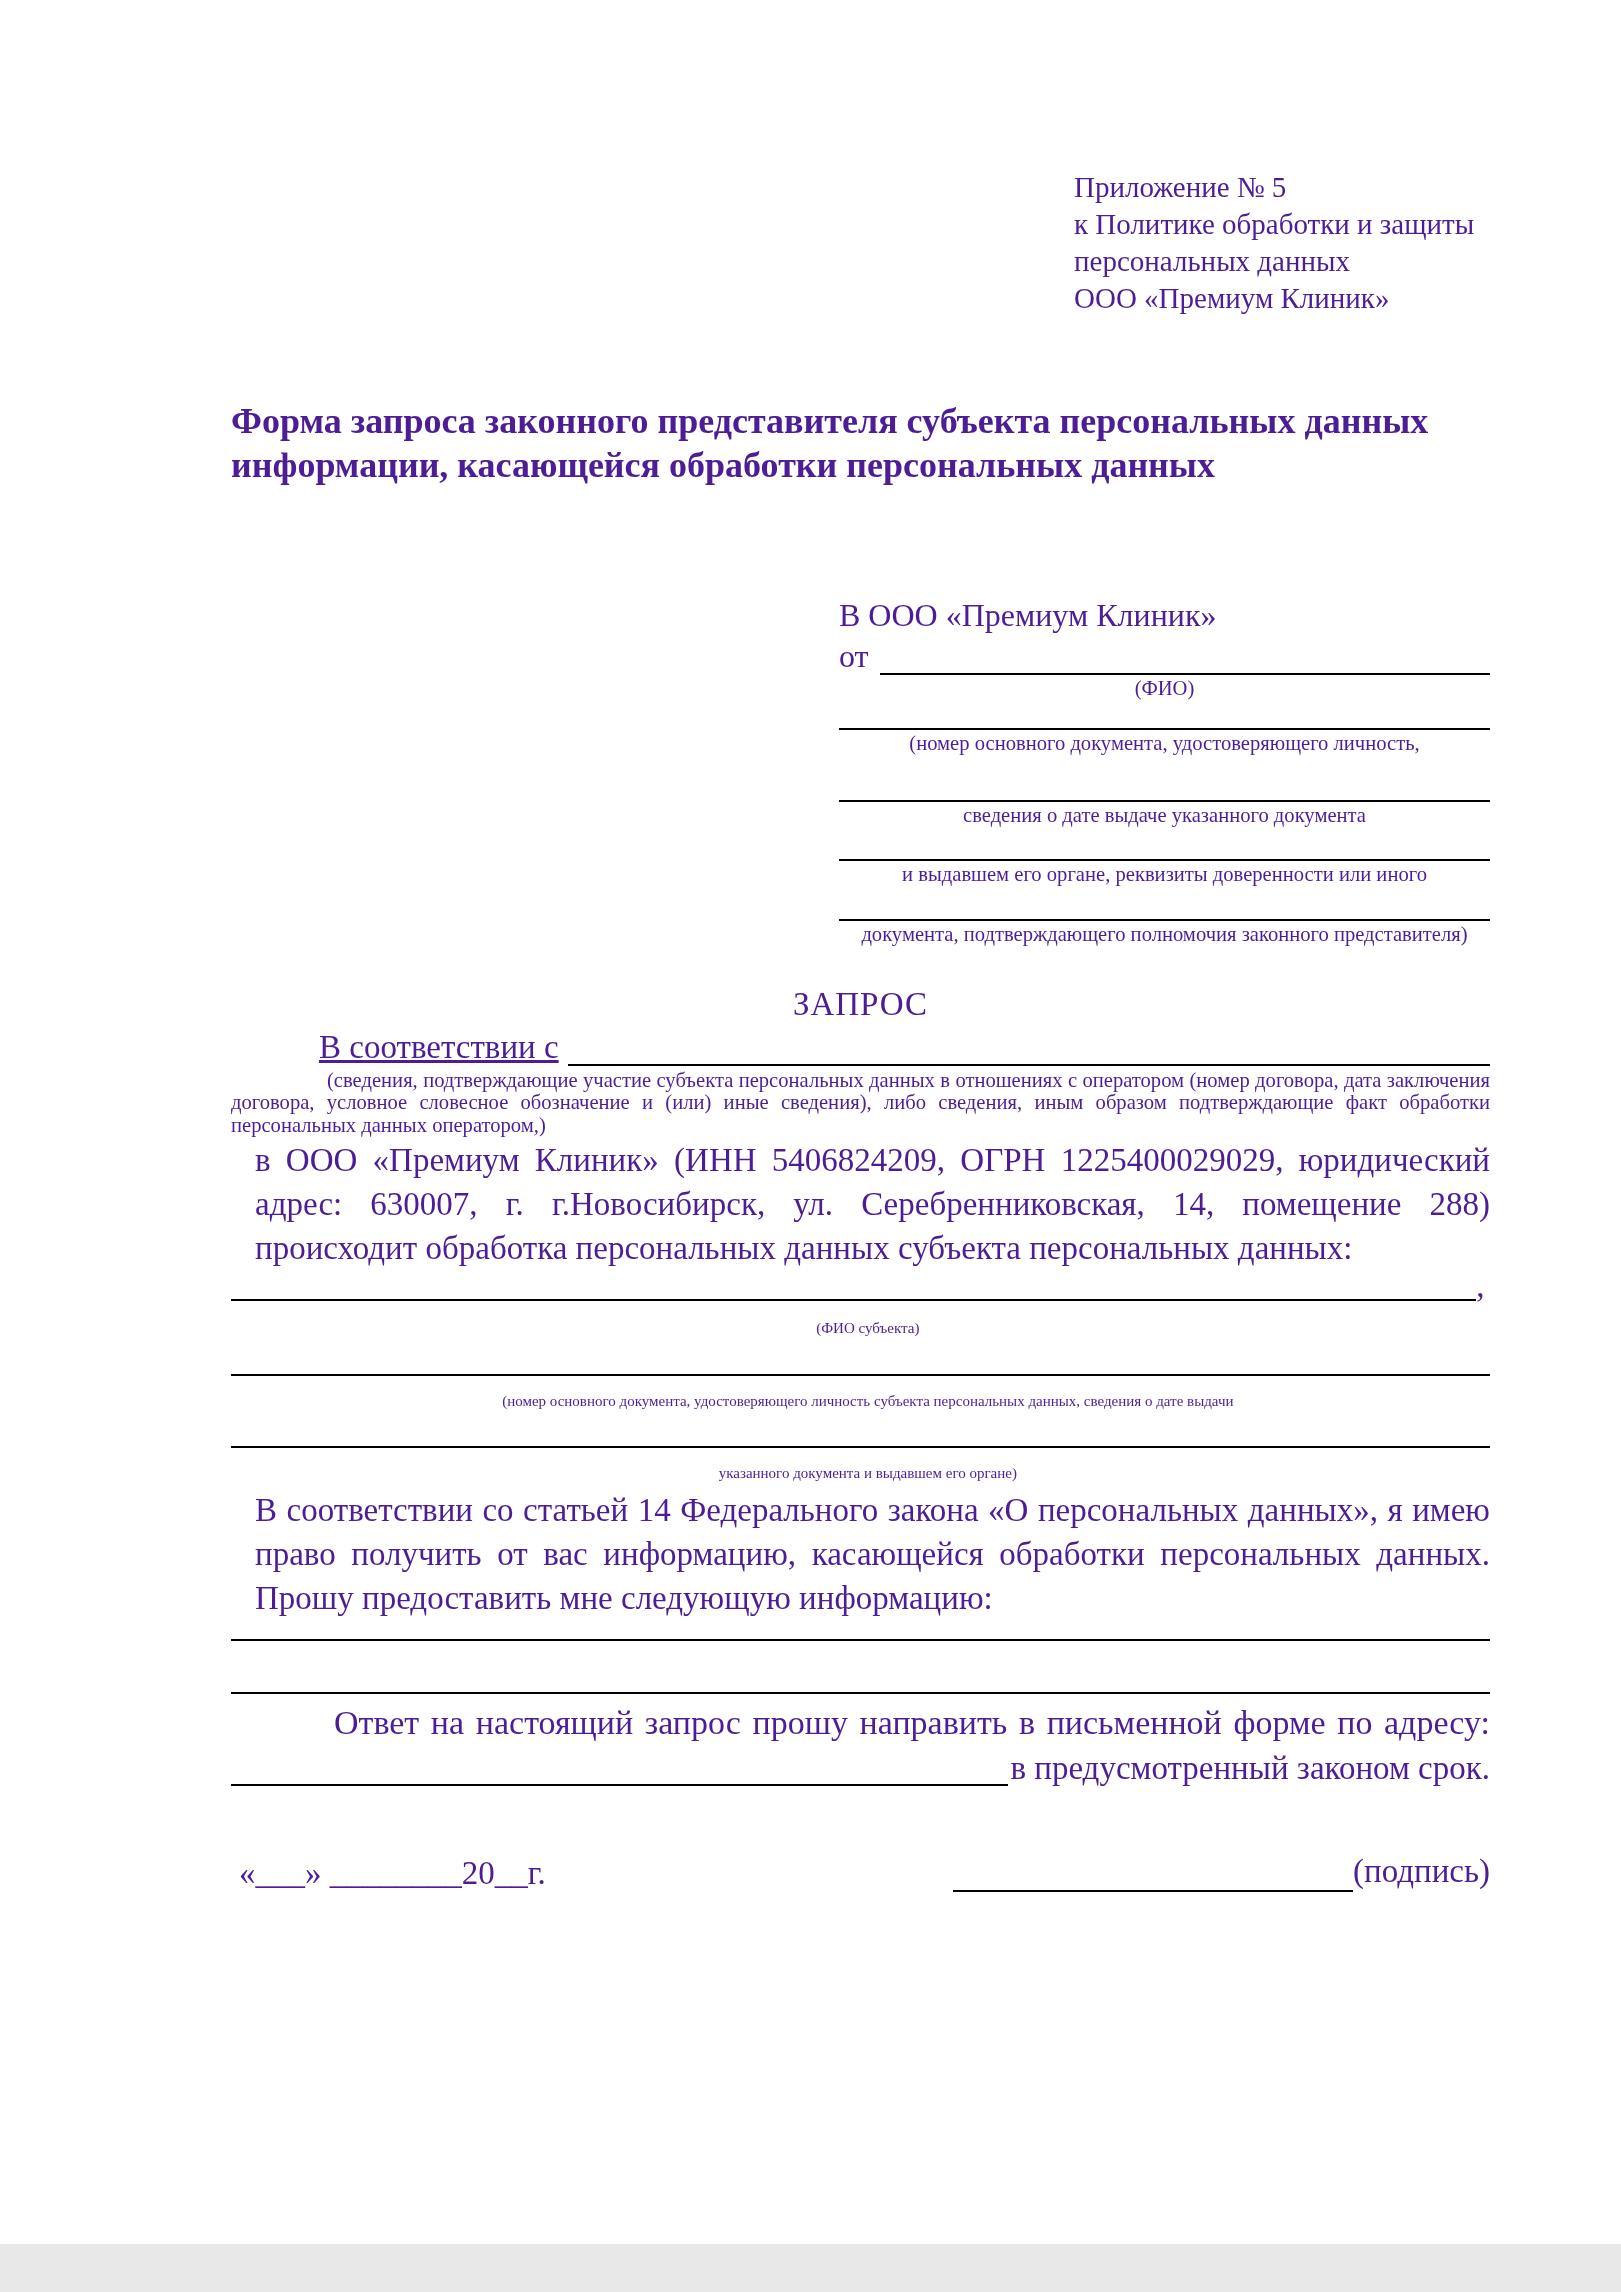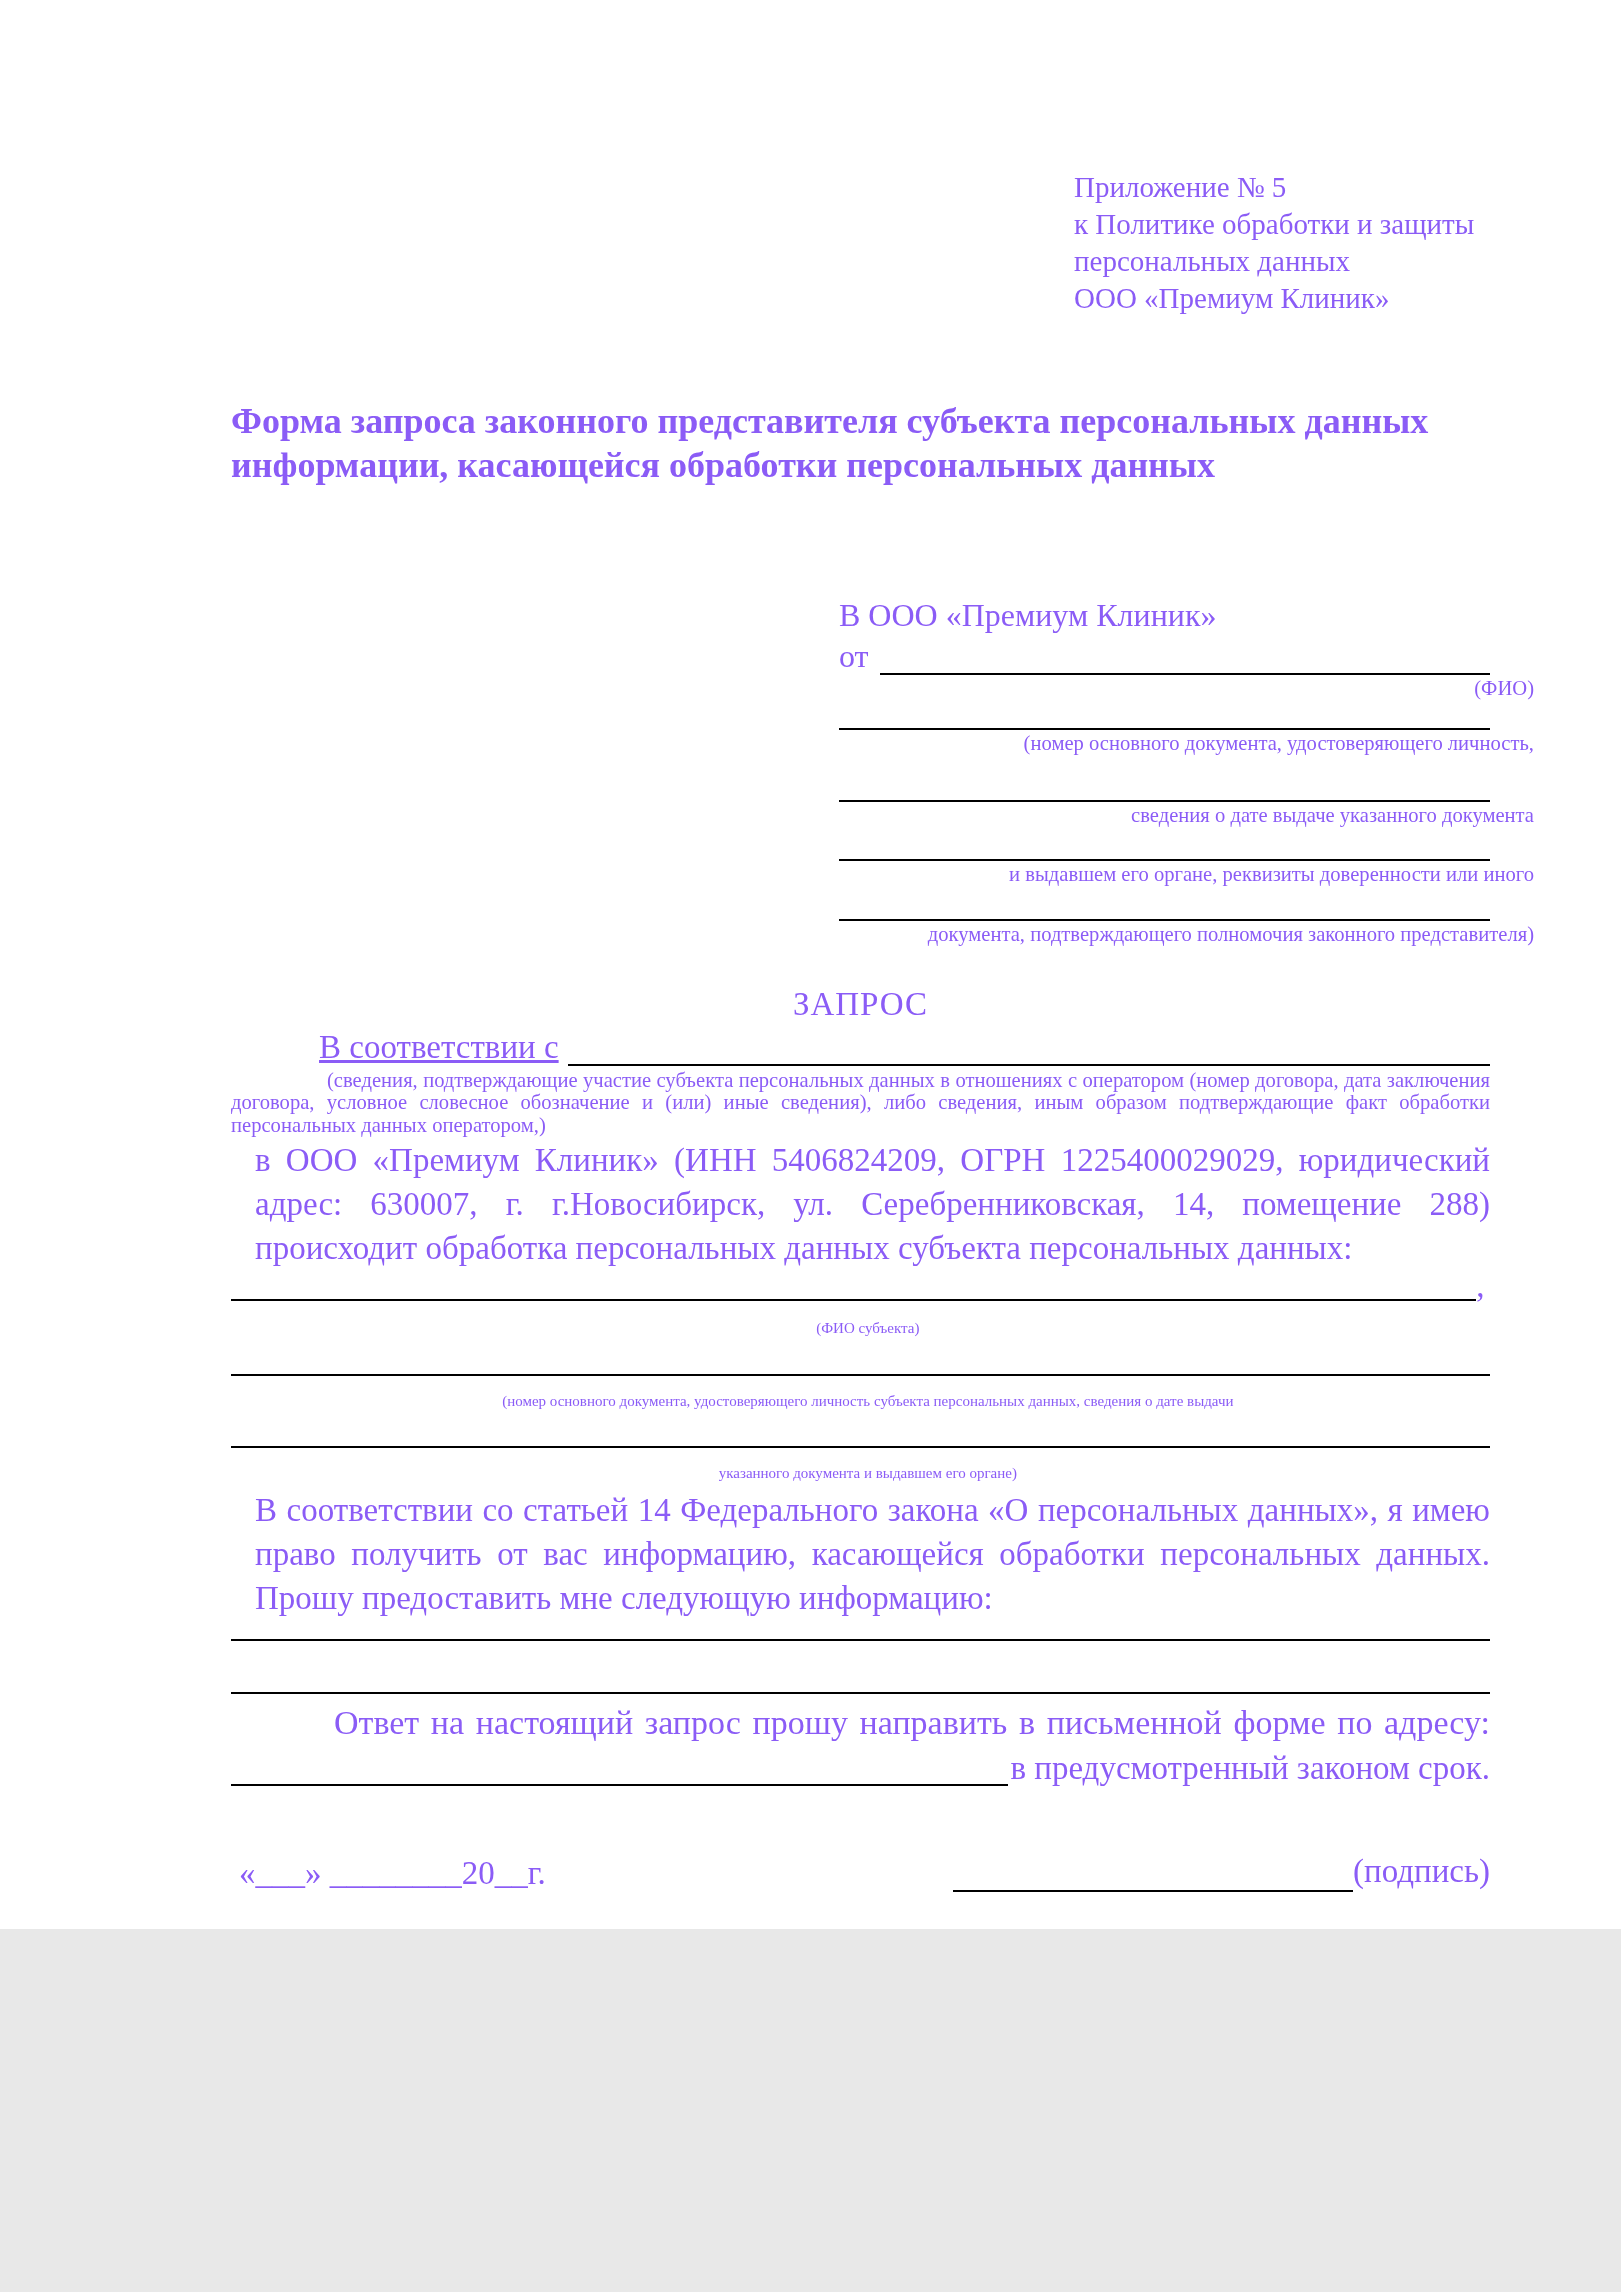--- a/index.html
+++ b/index.html
@@ -1,22 +1,22 @@
 <!DOCTYPE html>
 <html lang="ru"><head>
 <meta charset="utf-8">
 <title>Форма запроса</title>
 <style>
   html,body { margin:0; padding:0; background:#e8e8e8; }
   .page {
     position:relative;
-    width:1621px; height:1929px;
+    width:1621px; height:2244px;
     margin:0 auto;
     background:#ffffff;
-    color:#8b5cf6;
+    color:#4c1d95;
     font-family:"Liberation Serif","DejaVu Serif",serif;
     box-sizing:border-box;
     padding:169px 131px 0 231px;
     overflow:hidden;
   }
   
   .header {
     margin-left:auto;
     width:416px;
     font-size:29px;
@@ -37,21 +37,21 @@
     margin-left:608px; 
     width:651px;
     font-size:32px;
     line-height:41px;
   }
   .from-row { display:flex; height:39px; }
   .from-row .lbl { padding-right:11.8px; }
   .fill { flex:1 1 auto; border-bottom:2.9px solid #000; }
   .addr-cap {
     margin:2px -44px 0 -44px;
-    text-align:right;
+    text-align:center;
     white-space:nowrap;
     font-size:20.6px;
     line-height:23.5px;
   }
   .addr-field { border-bottom:2.9px solid #000; }
   .addr-field.f1 { height:27.4px; }
   .addr-field.f2 { height:45px; }
   .addr-field.f3 { height:31px; }
   .addr-field.f4 { height:33px; }
   

